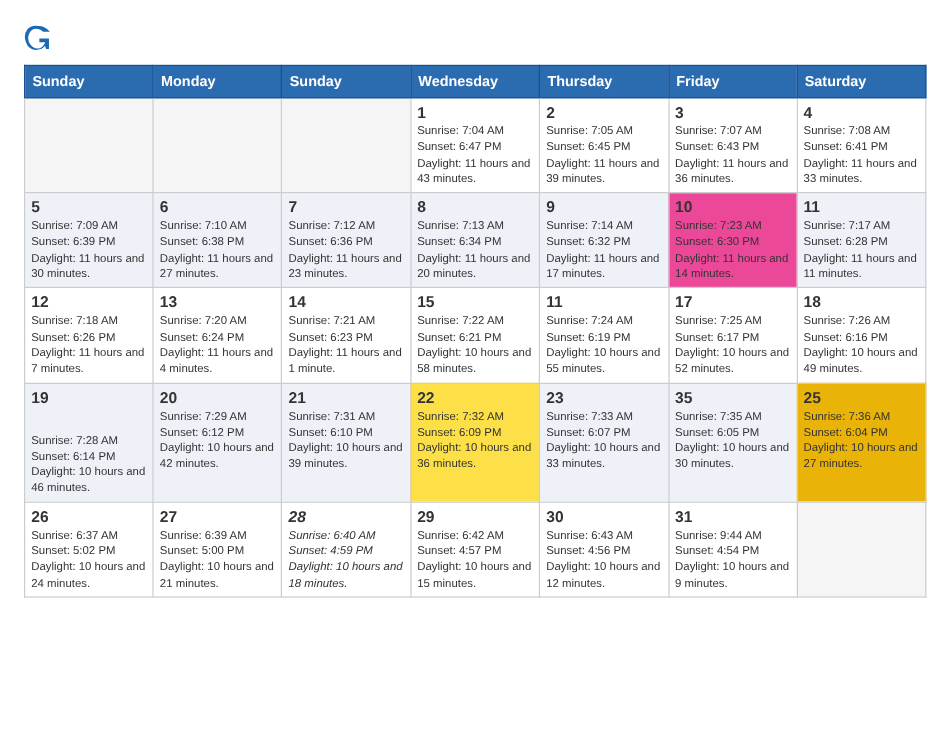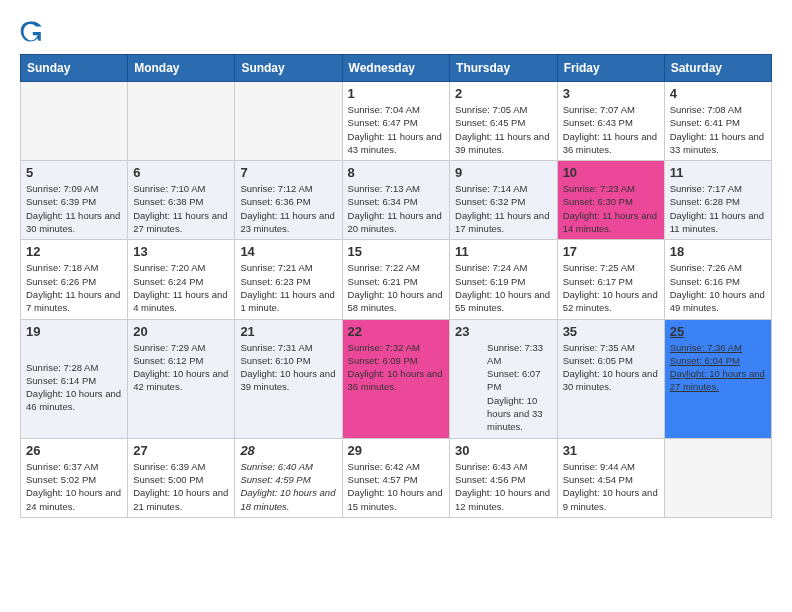--- a/index.html
+++ b/index.html
@@ -249,39 +249,39 @@
           <div class="day-info" style="white-space: pre-line;">Sunrise: 7:29 AM
 Sunset: 6:12 PM
 Daylight: 10 hours and 42 minutes.</div>
         </td>
         <td style="background: rgb(238, 242, 248);">
           <div class="day-number">21</div>
           <div class="day-info" style="white-space: pre-line;">Sunrise: 7:31 AM
 Sunset: 6:10 PM
 Daylight: 10 hours and 39 minutes.</div>
         </td>
-        <td style="background: #ec4899;">
+        <td style="background: #fde047;">
           <div class="day-number">22</div>
           <div class="day-info" style="white-space: pre-line;">Sunrise: 7:32 AM
 Sunset: 6:09 PM
 Daylight: 10 hours and 36 minutes.</div>
         </td>
         <td style="background: rgb(238, 242, 248);">
           <div class="day-number">23</div>
-          <div class="day-info" style="white-space: pre-line; margin-left: 32px;">Sunrise: 7:33 AM
+          <div class="day-info" style="white-space: pre-line;">Sunrise: 7:33 AM
 Sunset: 6:07 PM
 Daylight: 10 hours and 33 minutes.</div>
         </td>
         <td style="background: rgb(238, 242, 248);">
           <div class="day-number">35</div>
           <div class="day-info" style="white-space: pre-line;">Sunrise: 7:35 AM
 Sunset: 6:05 PM
 Daylight: 10 hours and 30 minutes.</div>
         </td>
-        <td style="background: #3b82f6; text-decoration: underline;">
+        <td style="background: #eab308;">
           <div class="day-number">25</div>
           <div class="day-info" style="white-space: pre-line;">Sunrise: 7:36 AM
 Sunset: 6:04 PM
 Daylight: 10 hours and 27 minutes.</div>
         </td>
       </tr>
       <tr>
         <td style="background: rgb(255, 255, 255);">
           <div class="day-number">26</div>
           <div class="day-info" style="white-space: pre-line;">Sunrise: 6:37 AM

